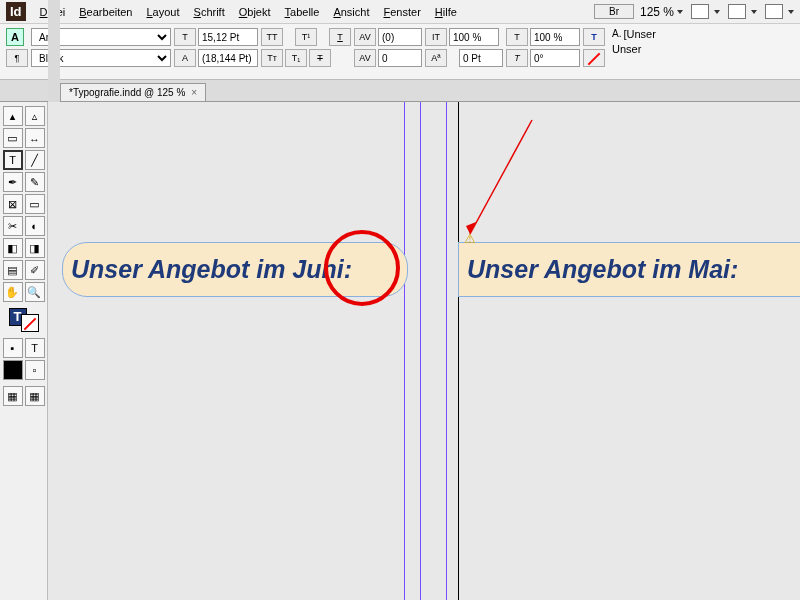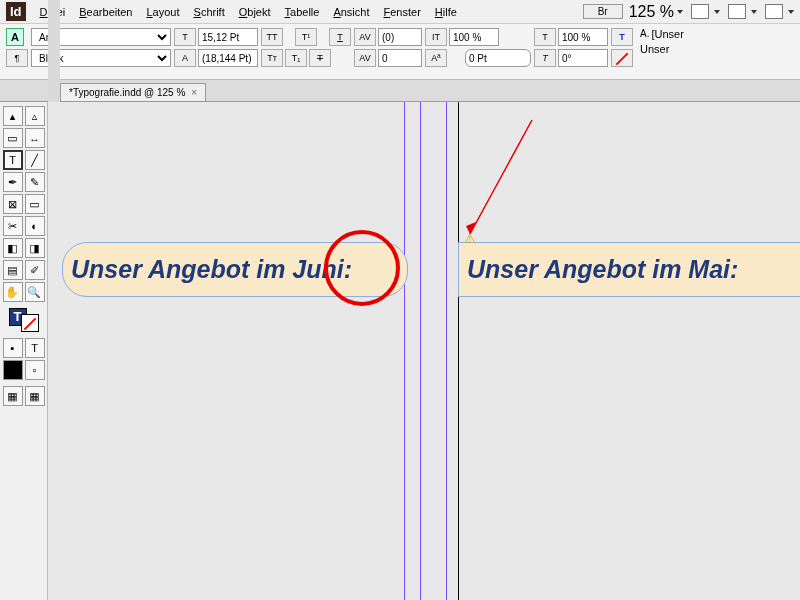--- a/index.html
+++ b/index.html
@@ -2,21 +2,21 @@
 <html><head>
 <meta charset="utf-8">
 <style>
 * { box-sizing: border-box; margin: 0; padding: 0; font-family: Arial, sans-serif; }
 body { background: #e8e8e8; width: 800px; height: 600px; overflow: hidden; font-size: 11px; }
 .menubar { background: #f0f0f0; height: 24px; display: flex; align-items: center; padding: 0 6px; border-bottom: 1px solid #ccc; gap: 2px; }
 .menubar .logo { background:#3a2318; color:#fff; font-weight:bold; font-size:13px; padding:2px 4px; margin-right:6px; }
 .menubar .mitem { padding: 3px 6px; cursor: pointer; }
 .menubar .mitem u { text-decoration: underline; }
 .menubar .btn { border:1px solid #999; background:#eee; padding:1px 14px; margin-left:4px; font-size:10px; }
-.menubar .zoom { font-size:16px; margin-left:4px; }
+.menubar .zoom { font-size:12px; margin-left:4px; }
 .menubar .drop { width:0;height:0;border-left:3px solid transparent;border-right:3px solid transparent;border-top:4px solid #333; display:inline-block; margin-left:3px; vertical-align:middle;}
 .menubar .iconbox { width:18px;height:15px;border:1px solid #777; margin-left:6px; background:#fff; position:relative; display:inline-block; }
 .toolbar { background:#f4f4f4; height:56px; border-bottom:1px solid #bbb; display:flex; padding:4px 6px; gap:3px; overflow:hidden; }
 .toolbar .col { display:flex; flex-direction:column; gap:3px; }
 .toolbar select, .toolbar input { font-size:10px; height:18px; border:1px solid #999; background:#fff; padding:0 3px; }
 .toolbar .iconbtn { width:22px; height:18px; border:1px solid #aaa; background:#eee; font-size:9px; display:flex;align-items:center;justify-content:center; }
 .toolbar .abtn { width:18px; height:18px; border:1px solid #4a6; background:#cfe; font-weight:bold; display:flex;align-items:center;justify-content:center;}
 .tabbar { background:#dcdcdc; height:22px; display:flex; align-items:flex-end; padding-left:60px; border-bottom:1px solid #999;}
 .tab { background:#efefef; border:1px solid #999; border-bottom:none; padding:3px 8px; font-size:10px; display:flex; gap:6px; align-items:center;}
 .tab .x { font-size:10px; color:#666; }
@@ -104,23 +104,23 @@
     <div style="display:flex;gap:2px">
         <span class="iconbtn">AV</span>
         <input style="width: 44px;" value="0">
       </div>
   </div>
   <div class="col">
     <div style="display:flex;gap:2px">
         <span class="iconbtn">IT</span>
         <input style="width: 50px;" value="100 %">
       </div>
-    <div style="display:flex;gap:18px">
+    <div style="display:flex;gap:12px">
         <span class="iconbtn">Aª</span>
-        <input style="width: 66px; border-radius: 6px;" value="0 Pt">
+        <input style="width: 44px;" value="0 Pt">
       </div>
   </div>
   <div class="col">
     <div style="display:flex;gap:2px">
         <span class="iconbtn">T</span>
         <input style="width: 50px;" value="100 %">
       </div>
     <div style="display:flex;gap:2px">
         <span class="iconbtn">
           <i>T</i>

